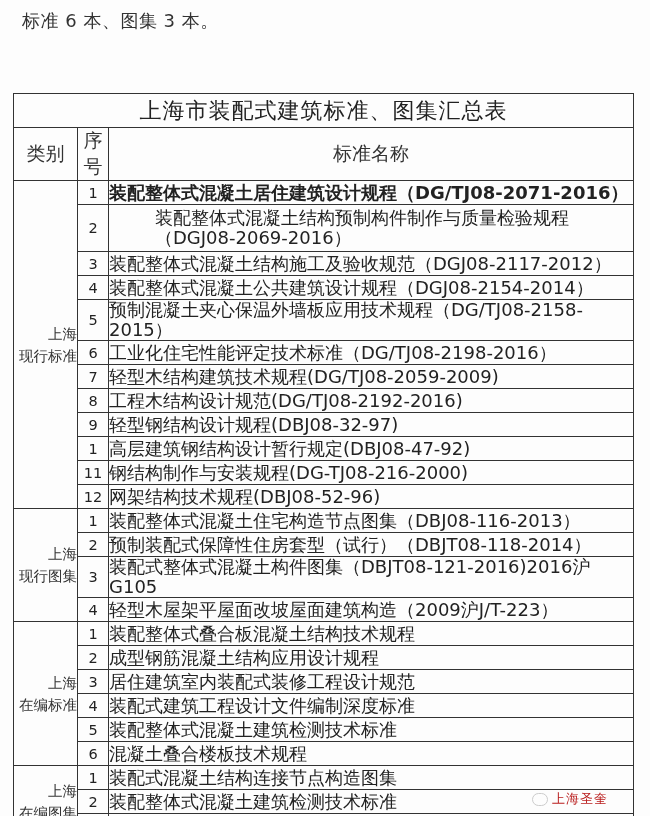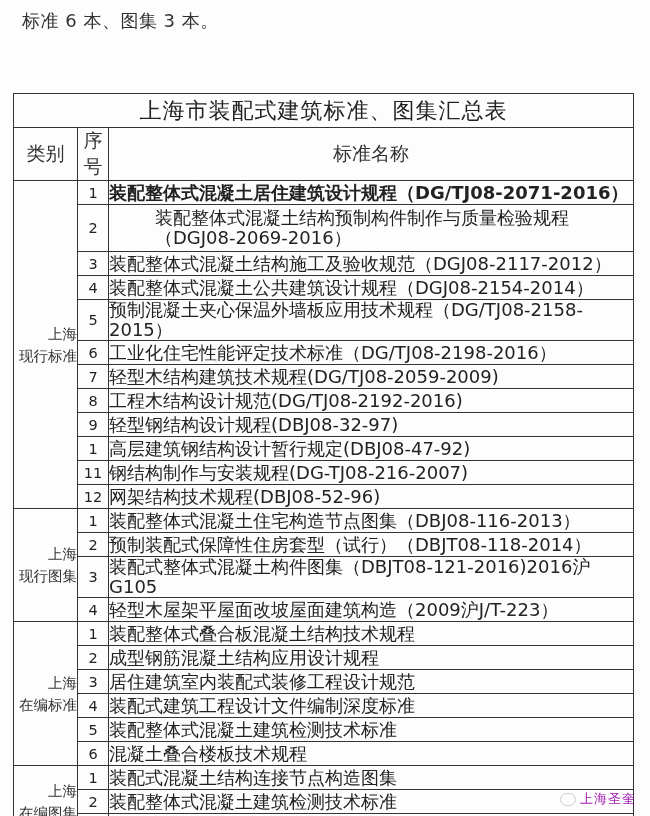--- a/index.html
+++ b/index.html
@@ -9,21 +9,21 @@
   table.std { position:absolute; left:13px; top:93px; width:621px; border-collapse:collapse; table-layout:fixed; }
   table.std td, table.std th { border:1.5px solid #333; padding:0; font-weight:normal; }
   .t-title { height:33px; text-align:center; font-size:22px; color:#222; letter-spacing:1px; }
   .hdr th { height:22px; font-size:19px; text-align:center; color:#333; }
   td.cat { text-align:right; font-size:14.5px; line-height:22px; color:#333;font-family:Liberation Serif, serif; }
   td.idx { text-align:center; font-size:14.5px; color:#222; }
   td.name { font-size:18px; padding-left:4px; color:#222; line-height:20px; }
   tr.r td.idx, tr.r td.name { height:23px; }
   tr.r2 td.name { height:46px;padding-left:46px; }
   .bold td.name { font-weight:bold; }
-  .wm { position:absolute; left:560px; top:790px; font-size:13px; color:#a21caf; letter-spacing:1px; }
+  .wm { position:absolute; left:532px; top:790px; font-size:13px; color:#b91c1c; letter-spacing:1px; }
   .wm .ic { display:inline-block; width:14px; height:11px; border:1px solid #ccc; border-radius:7px; margin-right:4px; vertical-align:middle; }
 </style>
 </head>
 <body>
 
 <div class="intro">
   <div>标准 6 本、图集 3 本。</div>
 </div>
 
 <table class="std">
@@ -82,21 +82,21 @@
       <tr class="r">
         <td class="idx">9</td>
         <td class="name">轻型钢结构设计规程(DBJ08-32-97)</td>
       </tr>
       <tr class="r">
         <td class="idx">1</td>
         <td class="name">高层建筑钢结构设计暂行规定(DBJ08-47-92)</td>
       </tr>
       <tr class="r">
         <td class="idx">11</td>
-        <td class="name">钢结构制作与安装规程(DG-TJ08-216-2007)</td>
+        <td class="name">钢结构制作与安装规程(DG-TJ08-216-2000)</td>
       </tr>
       <tr class="r">
         <td class="idx">12</td>
         <td class="name">网架结构技术规程(DBJ08-52-96)</td>
       </tr>
       <tr class="r">
         <td class="cat" rowspan="4">
           <div>上海</div>
           <div>现行图集</div>
         </td>

